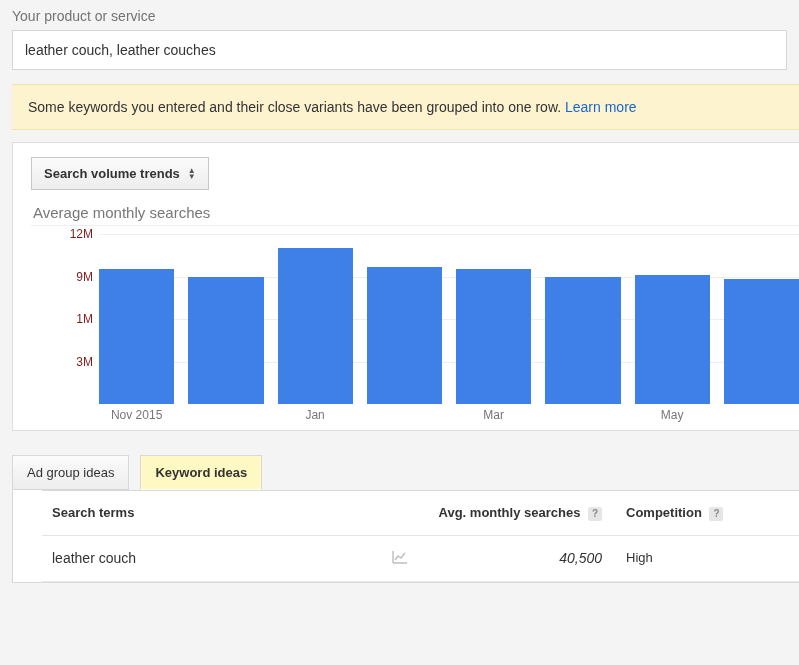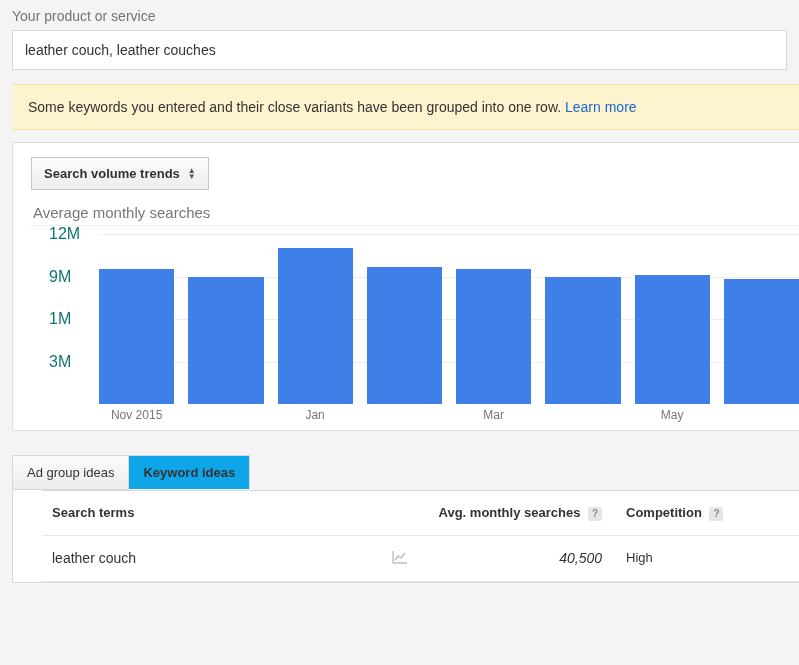--- a/index.html
+++ b/index.html
@@ -61,39 +61,39 @@
     font-size: 13px;
     font-weight: bold;
     color: #333;
     cursor: pointer;
     margin-bottom: 14px;
   }
   .sort-ic { display:inline-block; line-height:6px; color:#555; font-size:8px; }
   .chart-title { color: #777; font-size: 15px; margin: 0 0 4px 2px; }
   .chart-box { border-top: 1px solid #eee; padding-top: 8px; position: relative; }
   .chart-area { position: relative; height: 190px; margin-left: 68px; }
-  .ytick { position:absolute; left:-50px; width:44px; color:#0f766e; font-size:16px; transform: translateY(-50%); }
+  .ytick { position:absolute; left:-50px; width:44px; text-align:right; color:#7f1d1d; font-size:12px; transform: translateY(-50%); }
   .grid { position:absolute; left:0; right:0; border-top:1px solid #eee; }
   .bars-row { position:absolute; left:0; right:0; bottom:20px; top:0; display:flex; gap:14px; align-items:flex-end; }
   .bar-col { flex:1; display:flex; flex-direction:column; align-items:center; min-width: 0;}
   .bar { width:100%; background:#3f7fe8; }
   .x-labels { position:absolute; left:0; right:0; bottom:0; height:16px; display:flex; gap:14px; }
   .x-col { flex:1; text-align:center; color:#777; font-size:12px; white-space:nowrap; min-width:0;}
   .tabs-row { display:flex; margin: 24px 0 0 12px; }
   .tab {
     border: 1px solid #d8d8d8;
     background: linear-gradient(#fbfbfb,#ededed);
     padding: 9px 14px;
     font-size: 13px;
     color:#333;
     cursor:pointer;
     position:relative;
     margin-right:-1px;
   }
-  .tab.active { background:#0ea5e9; border-bottom-color:#fff; font-weight:bold; z-index:2;}
+  .tab.active { background:#fef9c3; border-bottom-color:#fff; font-weight:bold; z-index:2;margin-left:12px;}
   .table-card { margin-left:12px; border:1px solid #d8d8d8; border-top:none; border-right:none; background:#fff;padding-left:29px; }
   .thead { display:flex; border-bottom:1px solid #e4e4e4; border-top:1px solid #d8d8d8; background:#fff; }
   .th, .td { padding: 14px 10px; font-size:13px; }
   .th { font-weight:bold; color:#333; }
   .col-terms { flex: 0 0 340px; }
   .col-avg { flex: 0 0 230px; text-align:right; position:relative; }
   .col-comp { flex: 1; text-align:left; padding-left: 14px; }
   .help-ic {
     display:inline-flex; width:14px; height:14px; align-items:center; justify-content:center;
     background:#e6e6e6; color:#888; font-size:10px; border-radius:2px; margin-left:4px;

